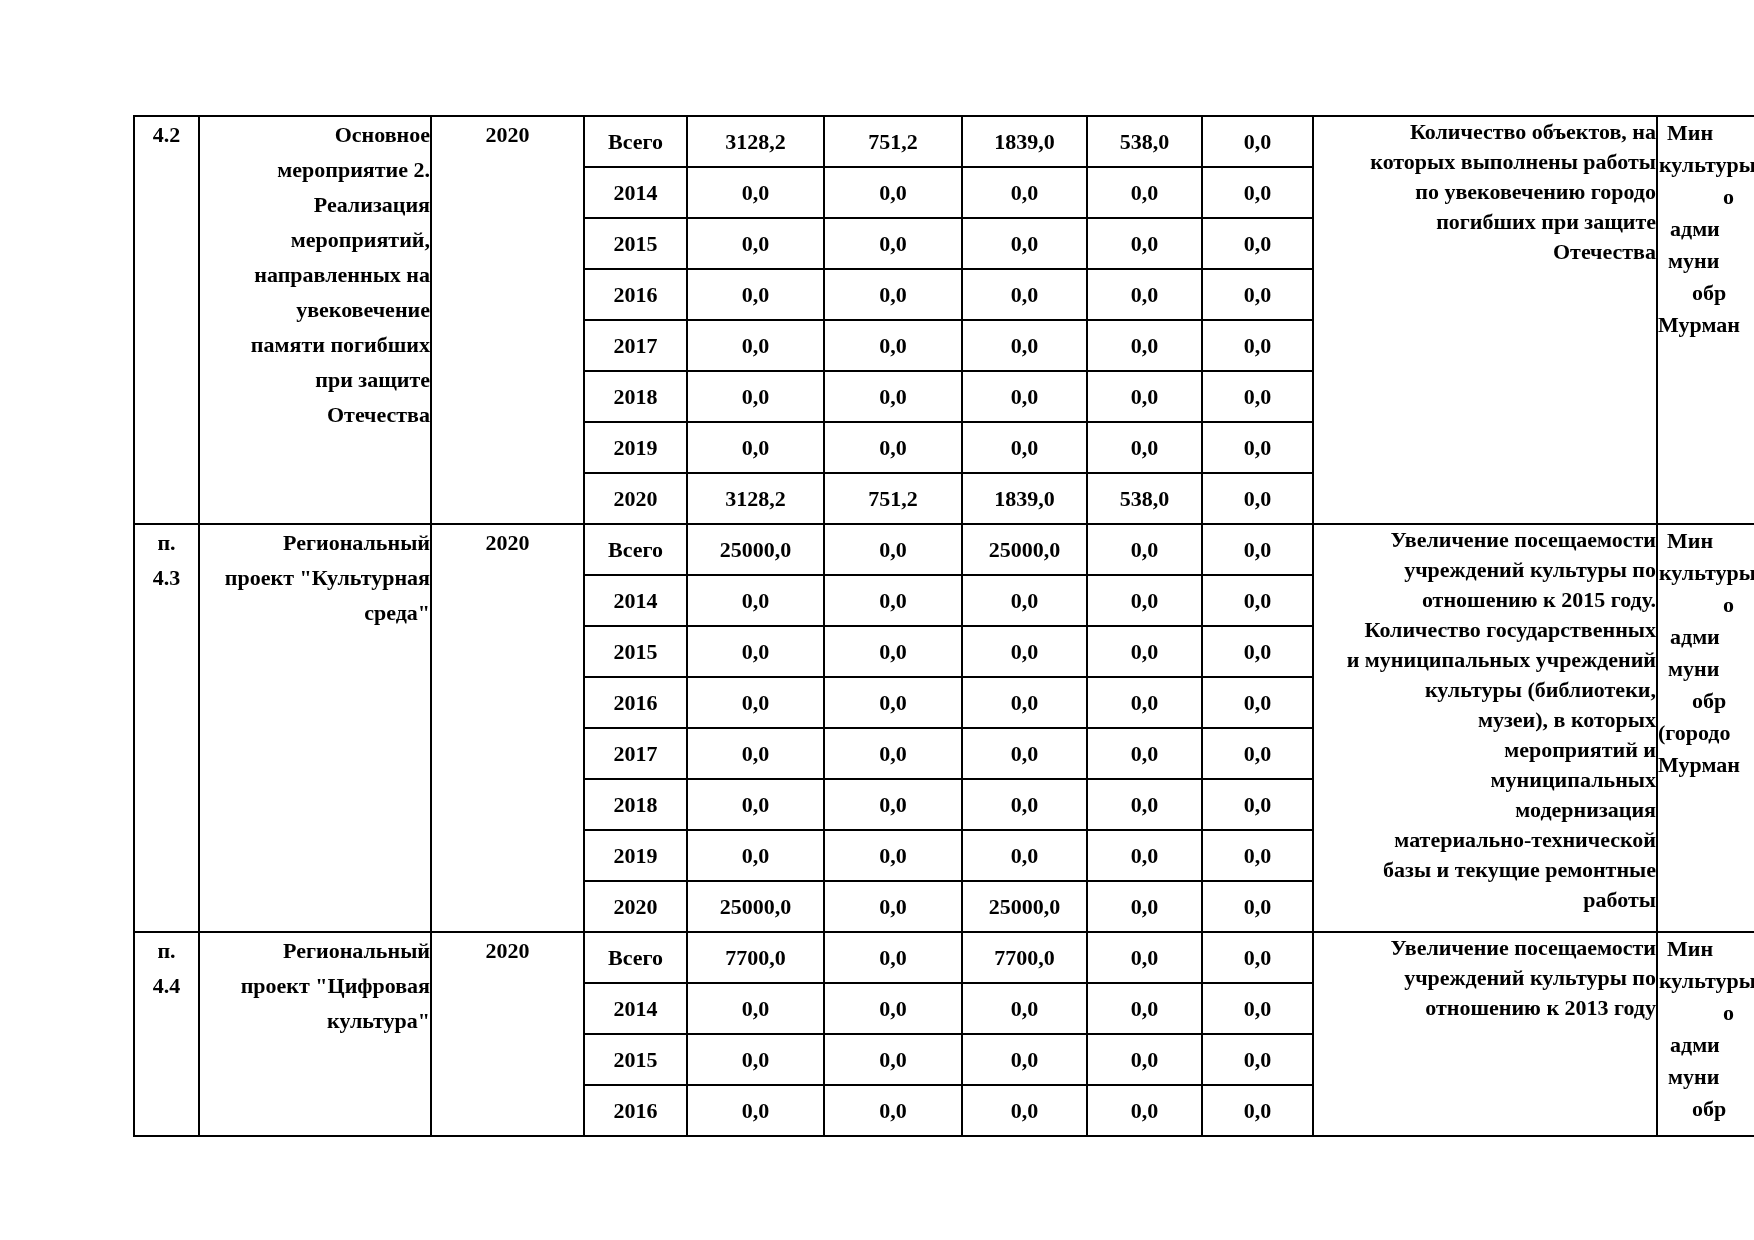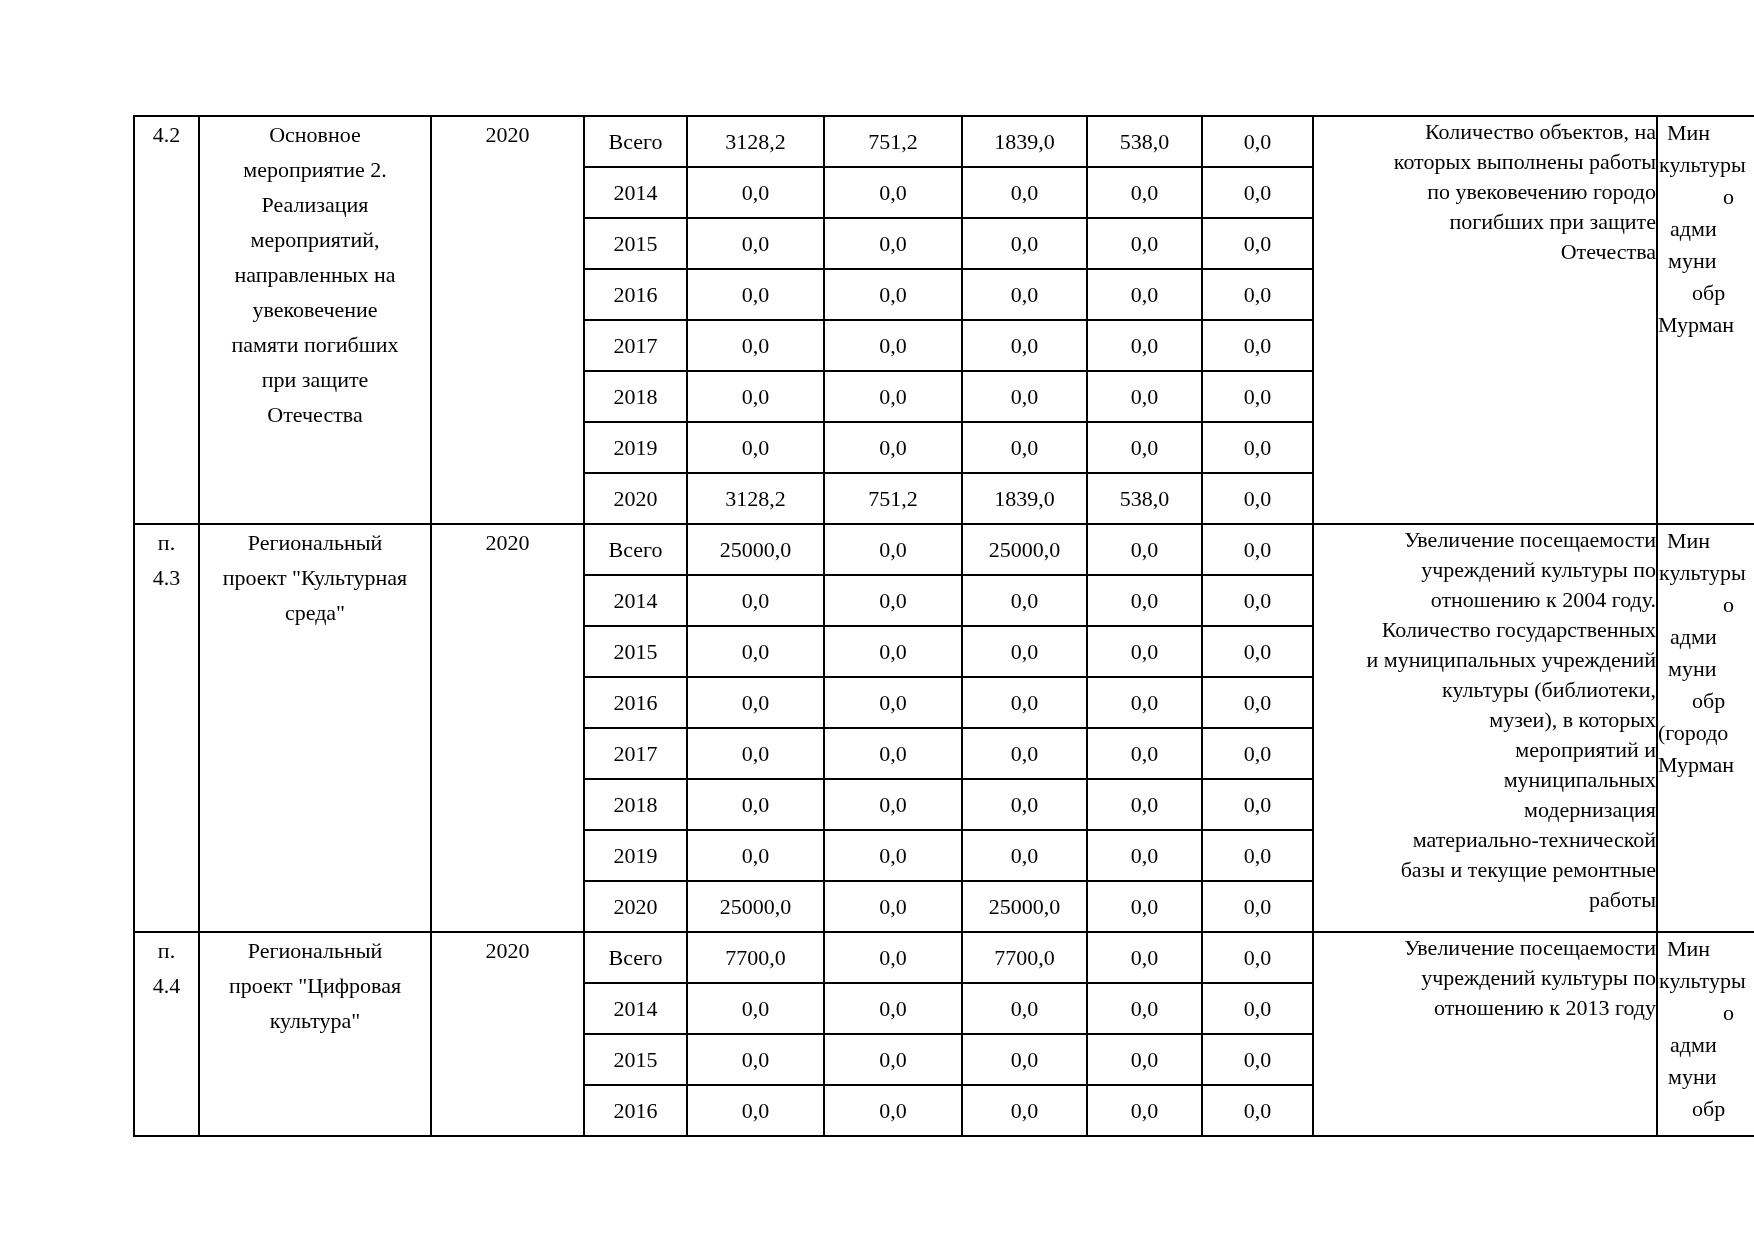--- a/index.html
+++ b/index.html
@@ -13,20 +13,21 @@
     overflow: hidden;
     position: relative;
     font-family: "Liberation Serif", "DejaVu Serif", serif;
     color: #000000;
   }
   .page {
     position: absolute;
     left: 0; top: 0;
     width: 1754px;
     height: 1240px;
+    font-weight: bold;
   }
   table.program {
     position: absolute;
     left: 133px;
     top: 115px;
     border-collapse: collapse;
     table-layout: fixed;
     width: 1801px;
     font-size: 22px;
   }
@@ -37,21 +38,21 @@
   }
   table.program tr { height: 51px; }
 
   td.c-num {
     text-align: center;
     vertical-align: top;
     padding-top: 14px;
     line-height: 35px;
   }
   td.c-name {
-    text-align: center;
+    text-align: right;
     vertical-align: top;
     padding: 14px 4px 0 7px;
     line-height: 35px;
   }
   td.c-period {
     text-align: center;
     vertical-align: top;
     padding-top: 14px;
     line-height: 35px;
   }
@@ -211,21 +212,21 @@
     <td class="c-period" rowspan="8">2020</td>
     <td class="c-label">Всего</td>
     <td class="c-val">25000,0</td>
     <td class="c-val">0,0</td>
     <td class="c-val">25000,0</td>
     <td class="c-val">0,0</td>
     <td class="c-val">0,0</td>
     <td class="c-desc" rowspan="8">
       <div>Увеличение посещаемости</div>
       <div>учреждений культуры по</div>
-      <div>отношению к 2004 году.</div>
+      <div>отношению к 2015 году.</div>
       <div>Количество государственных</div>
       <div>и муниципальных учреждений</div>
       <div>культуры (библиотеки,</div>
       <div>музеи), в которых</div>
       <div>мероприятий и</div>
       <div>муниципальных</div>
       <div>модернизация</div>
       <div>материально-технической</div>
       <div>базы и текущие ремонтные</div>
       <div>работы</div>

